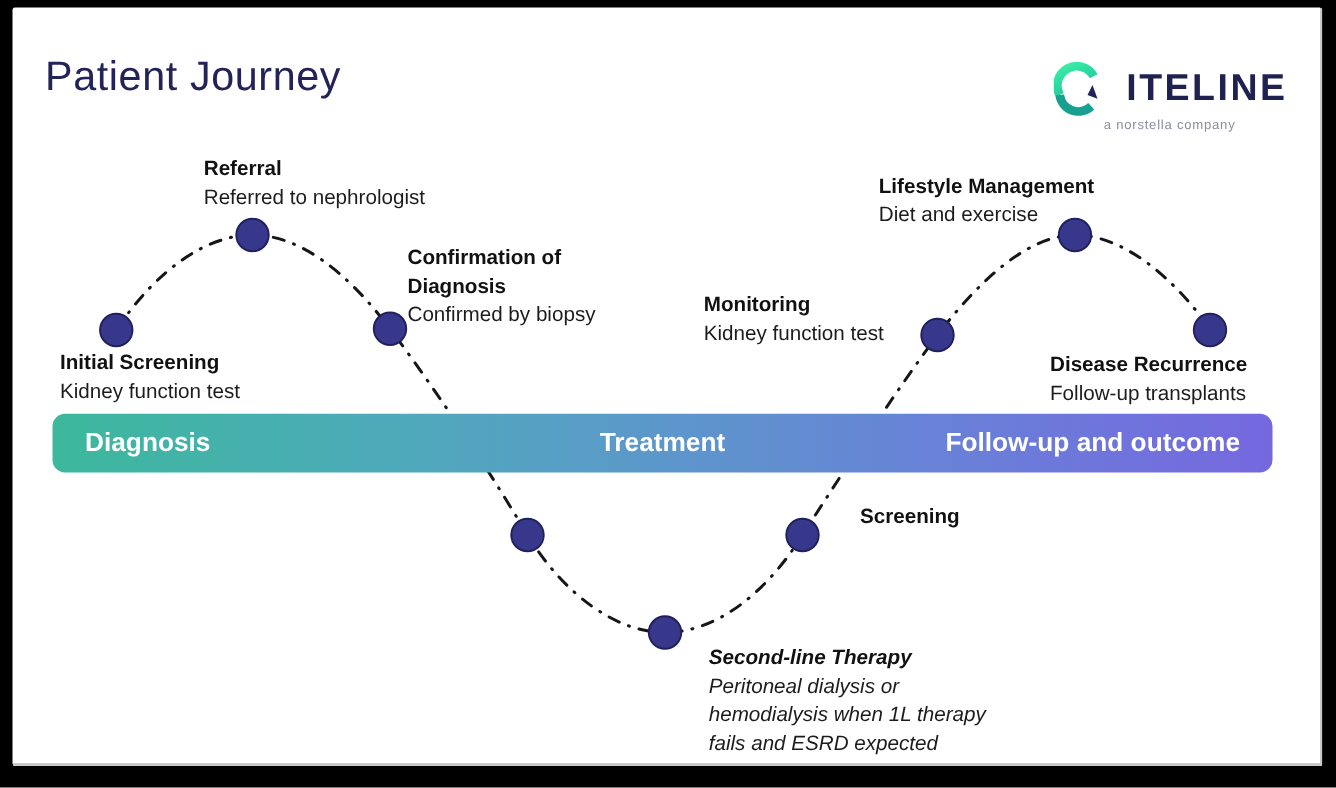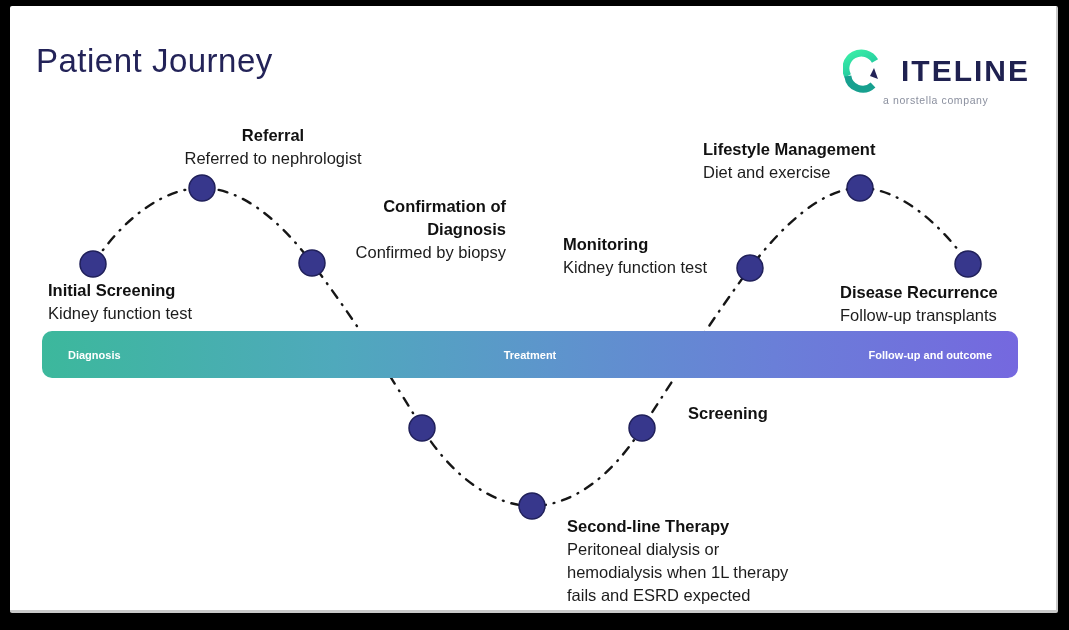--- a/index.html
+++ b/index.html
@@ -22,33 +22,33 @@
   .logo-row{display:flex;align-items:center;gap:18px;}
   .logo-word{font-size:30px;font-weight:700;color:#1F2150;letter-spacing:2px;}
   .logo-tagline{margin-left:40px;margin-top:1px;font-size:10.5px;color:#8A8F9E;letter-spacing:0.6px;}
   
   svg.curve{position:absolute;left:0;top:0;pointer-events:none;}
   
   .bar{
     position:absolute;left:42px;top:315px;width:976px;height:47px;border-radius:10px;
     background:linear-gradient(90deg,#3CB89C 0%,#4FA9BC 30%,#5D95CC 52%,#6A7FD8 75%,#7568DF 100%);
     display:grid;grid-template-columns:1fr auto 1fr;align-items:center;
-    color:#fff;font-size:11px;font-weight:700;
+    color:#fff;font-size:21px;font-weight:700;
   }
   .bar .ph-left{justify-self:start;padding-left:26px;}
   .bar .ph-mid{justify-self:center;}
   .bar .ph-right{justify-self:end;padding-right:26px;}
   
   .stage{position:absolute;font-size:16.5px;line-height:23px;color:#1c1c1c;}
   .stage .stage-title{font-weight:700;color:#111;}
   .s-initial{left:48px;top:263px;width:170px;}
-  .s-referral{left:163px;top:108px;width:220px;text-align:center;}
-  .s-confirm{left:326px;top:179px;width:180px;text-align:right;}
+  .s-referral{left:163px;top:108px;width:220px;}
+  .s-confirm{left:326px;top:179px;width:180px;}
   .s-firstline{left:204px;top:390px;width:215px;}
-  .s-secondline{left:567px;top:499px;width:252px;}
+  .s-secondline{left:567px;top:499px;width:252px;font-style:italic;}
   .s-transplant{left:688px;top:386px;width:145px;}
   .s-monitor{left:563px;top:217px;width:182px;}
   .s-lifestyle{left:703px;top:122px;width:210px;}
   .s-recur{left:840px;top:265px;width:190px;}
 </style>
 </head>
 <body>
 
 <div class="panel"></div>
 

